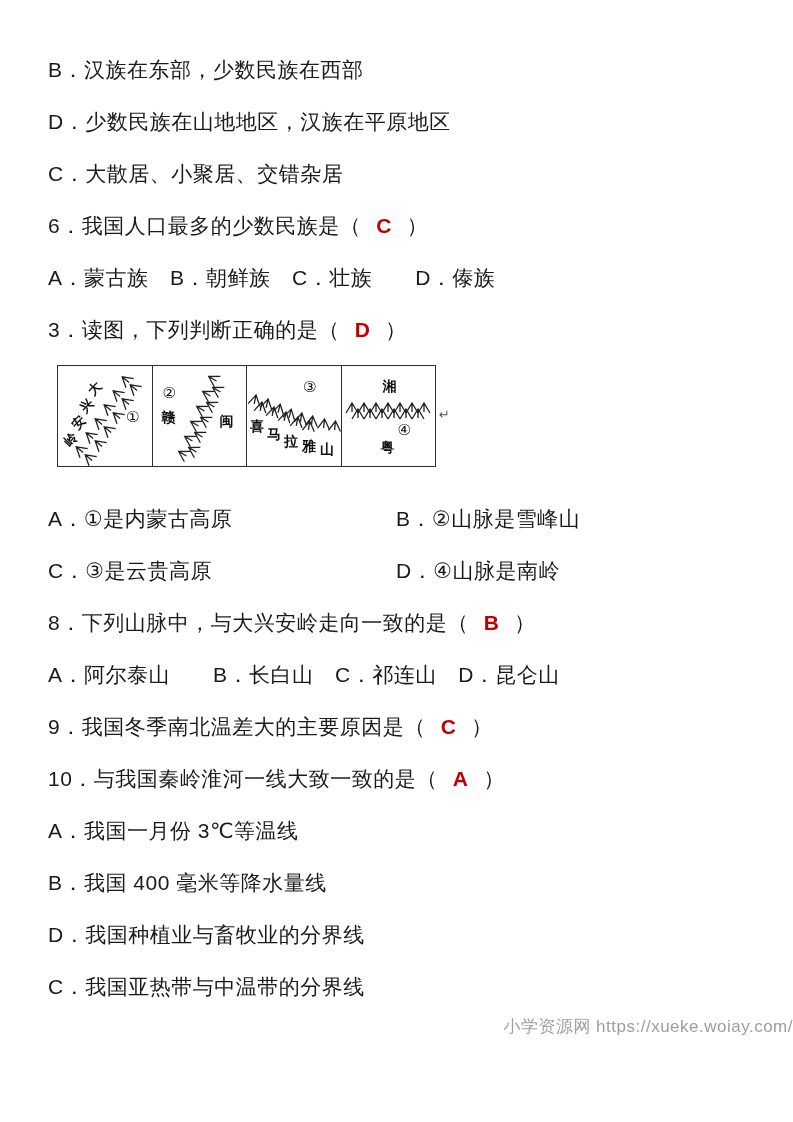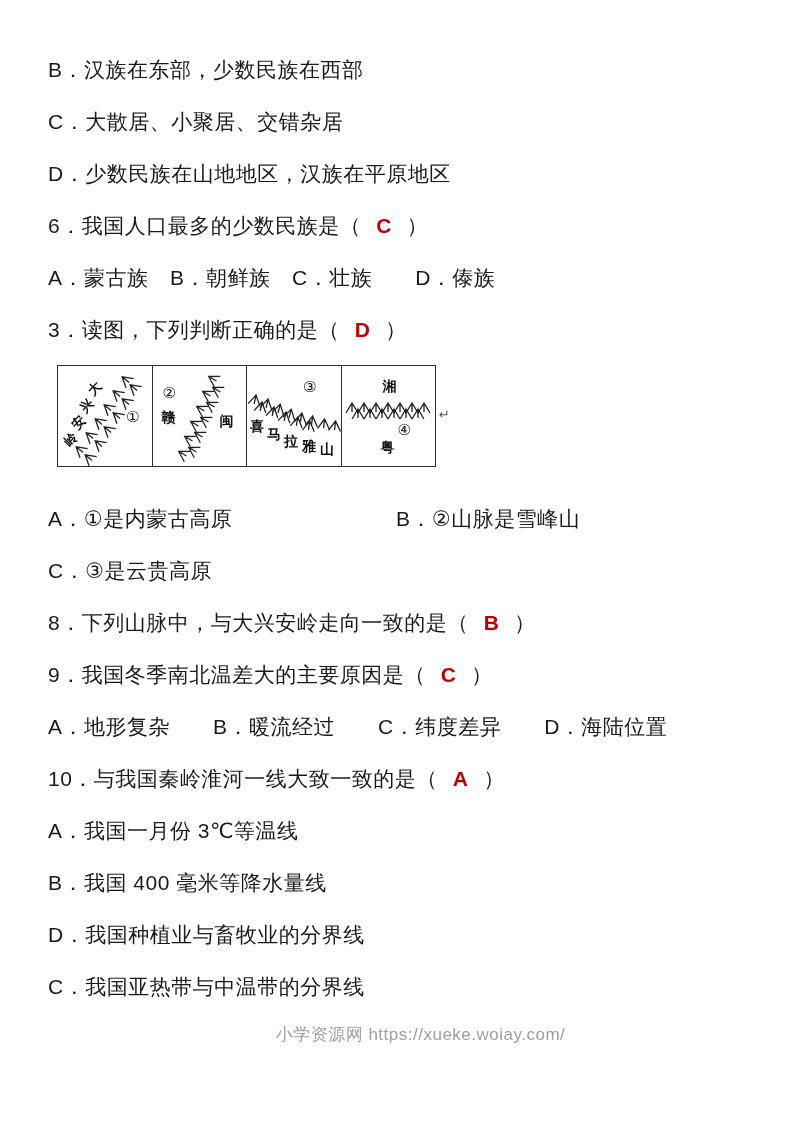--- a/index.html
+++ b/index.html
@@ -81,36 +81,36 @@
   }
   .return-mark{
     position:absolute;
     left:382px;top:42px;
     font-size:13px;
     color:#555;
   }
   .post{ margin-top:26px; }
   .footer{
     width:745px;
-    margin-top:10px;
-    text-align:center;
+    margin-top:2px;
+    text-align:right;
     font-size:17px;
     color:#9e9e9e;
     letter-spacing:0.5px;
   }
   .footer a{ color:#9e9e9e; text-decoration:none; }
 </style>
 </head>
 <body>
 
 <div class="page">
 
   <div class="line"><span>B．汉族在东部，少数民族在西部</span></div>
+  <div class="line"><span>D．少数民族在山地地区，汉族在平原地区</span></div>
   <div class="line"><span>C．大散居、小聚居、交错杂居</span></div>
-  <div class="line"><span>D．少数民族在山地地区，汉族在平原地区</span></div>
   <div class="line">
     <span>6．我国人口最多的少数民族是（</span><span class="ans">C</span><span>）</span>
   </div>
   <div class="line"><span>A．蒙古族　B．朝鲜族　C．壮族　　D．傣族</span></div>
   <div class="line">
     <span>3．读图，下列判断正确的是（</span><span class="ans">D</span><span>）</span>
   </div>
 
   <div class="figure-wrap">
     <svg width="0" height="0" style="position:absolute">
@@ -215,29 +215,29 @@
       </div>
     </div>
     <span class="return-mark">↵</span>
   </div>
 
   <div class="post">
     <div class="line two">
       <span class="col-left">A．①是内蒙古高原</span><span>B．②山脉是雪峰山</span>
     </div>
     <div class="line two">
-      <span class="col-left">C．③是云贵高原</span>
+      <span class="col-left">C．③是云贵高原</span><span>D．④山脉是南岭</span>
     </div>
     <div class="line">
       <span>8．下列山脉中，与大兴安岭走向一致的是（</span><span class="ans">B</span><span>）</span>
     </div>
+    <div class="line"><span>A．阿尔泰山　　B．长白山　C．祁连山　D．昆仑山</span></div>
     <div class="line">
       <span>9．我国冬季南北温差大的主要原因是（</span><span class="ans">C</span><span>）</span>
     </div>
-    <div class="line"><span>A．地形复杂　　B．暖流经过　　C．纬度差异　　D．海陆位置</span></div>
     <div class="line">
       <span>10．与我国秦岭淮河一线大致一致的是（</span><span class="ans">A</span><span>）</span>
     </div>
     <div class="line"><span>A．我国一月份 3℃等温线</span></div>
     <div class="line"><span>B．我国 400 毫米等降水量线</span></div>
     <div class="line"><span>D．我国种植业与畜牧业的分界线</span></div>
     <div class="line"><span>C．我国亚热带与中温带的分界线</span></div>
   </div>
 
   <div class="footer">

